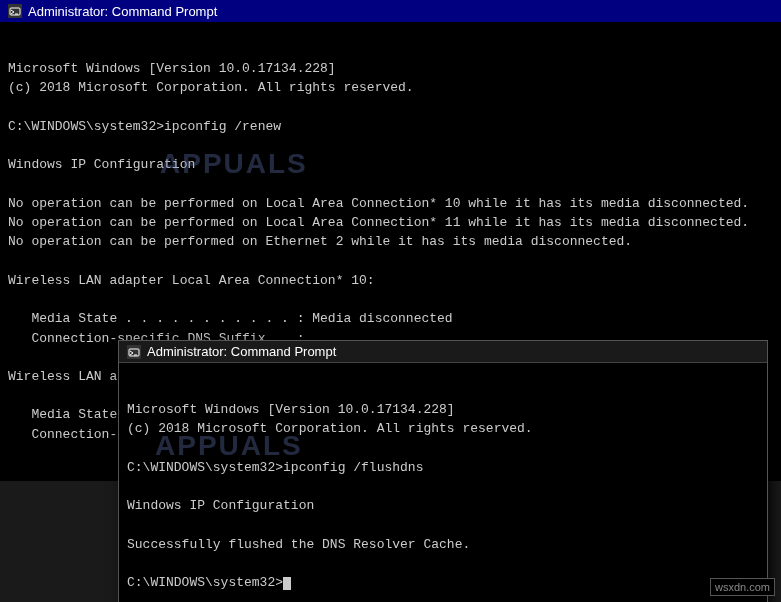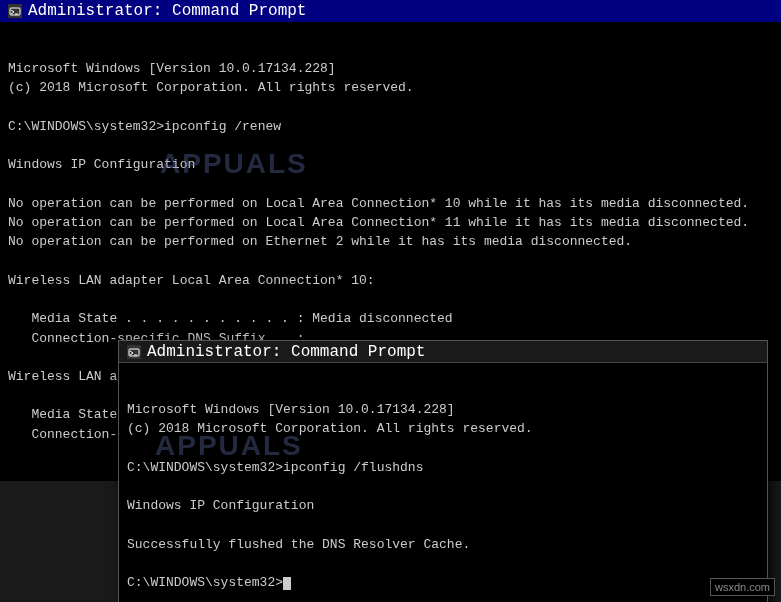--- a/index.html
+++ b/index.html
@@ -29,22 +29,22 @@
       display: flex;
       align-items: center;
       justify-content: center;
     }
     .title-bar-icon svg {
       width: 12px;
       height: 12px;
     }
     .title-bar-text {
       color: #fff;
-      font-size: 16px;
-      font-family: Liberation Mono, monospace;
+      font-size: 13px;
+      font-family: Liberation Sans, sans-serif;
     }
 
     
     .cmd-main {
       position: absolute;
       top: 0;
       left: 0;
       width: 781px;
       background: #000;
     }

